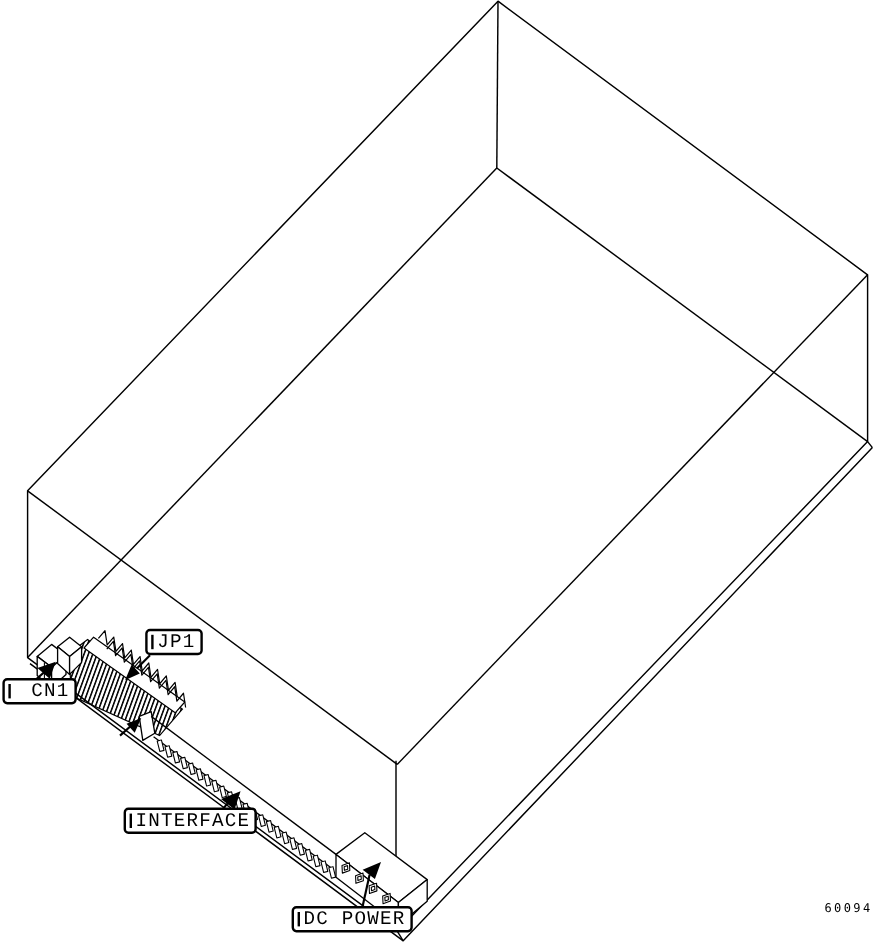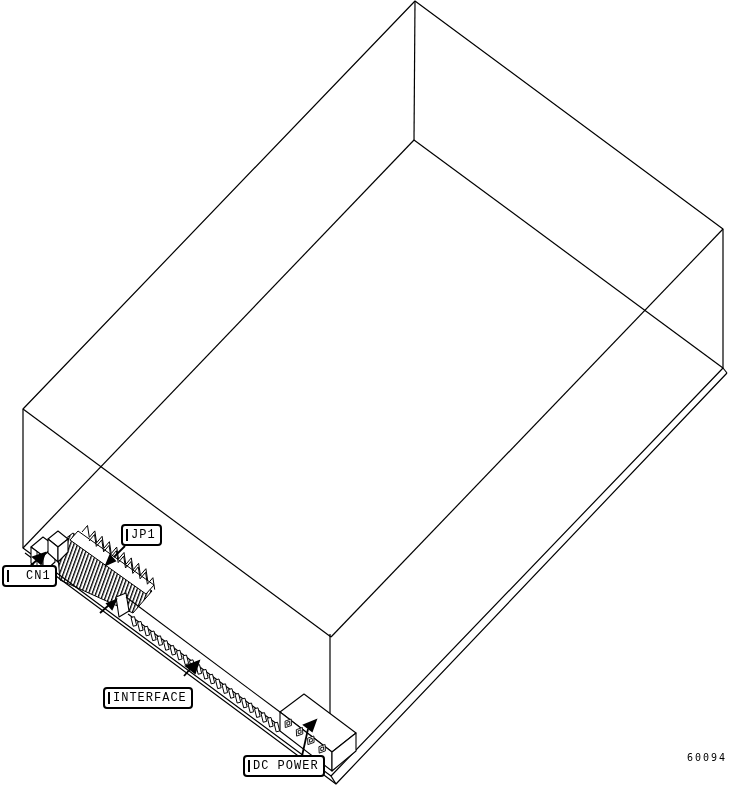--- a/index.html
+++ b/index.html
@@ -4,21 +4,21 @@
 <style>
   html,body{margin:0;padding:0;background:#fff;}
   .stage{
     position:relative;width:734px;height:785px;background:#ffffff;
     font-family:"Liberation Sans",sans-serif;overflow:hidden;
   }
   .stage svg{position:absolute;left:0;top:0;}
   .callout{
     position:absolute;background:#fff;border:2px solid #000;border-radius:4px;
     font-family:"Liberation Mono","DejaVu Sans Mono",monospace;
-    font-size:12px;line-height:14px;letter-spacing:1px;color:#000;
+    font-size:16px;line-height:14px;letter-spacing:1px;color:#000;
     padding:2px 4px 2px 8px;white-space:pre;z-index:5;
   }
   .callout::before{
     content:"";position:absolute;left:3px;top:3px;bottom:3px;width:2px;background:#000;
   }
   .fig-number{
     position:absolute;left:687px;top:752px;color:#000;
     font-family:"DejaVu Sans Mono",monospace;font-size:10px;letter-spacing:2px;z-index:5;
   }
 </style>
@@ -145,18 +145,18 @@
         <path d="M302,756 L308,729"></path>
         <polygon points="316,720 312,731 304,725"></polygon>
       </g>
     </g>
   </svg>
 
   <div class="callout" style="left:2px;top:565px;padding-left:22px;">CN1</div>
 
   <div class="callout" style="left:121px;top:524px;">JP1</div>
 
-  <div class="callout" style="left:103px;top:673px;margin-top:14px;">INTERFACE</div>
+  <div class="callout" style="left:103px;top:673px;">INTERFACE</div>
 
   <div class="callout" style="left:219px;top:755px;margin-left:24px;">DC POWER</div>
 
   <div class="fig-number">60094</div>
 </div>
 
 </body></html>

